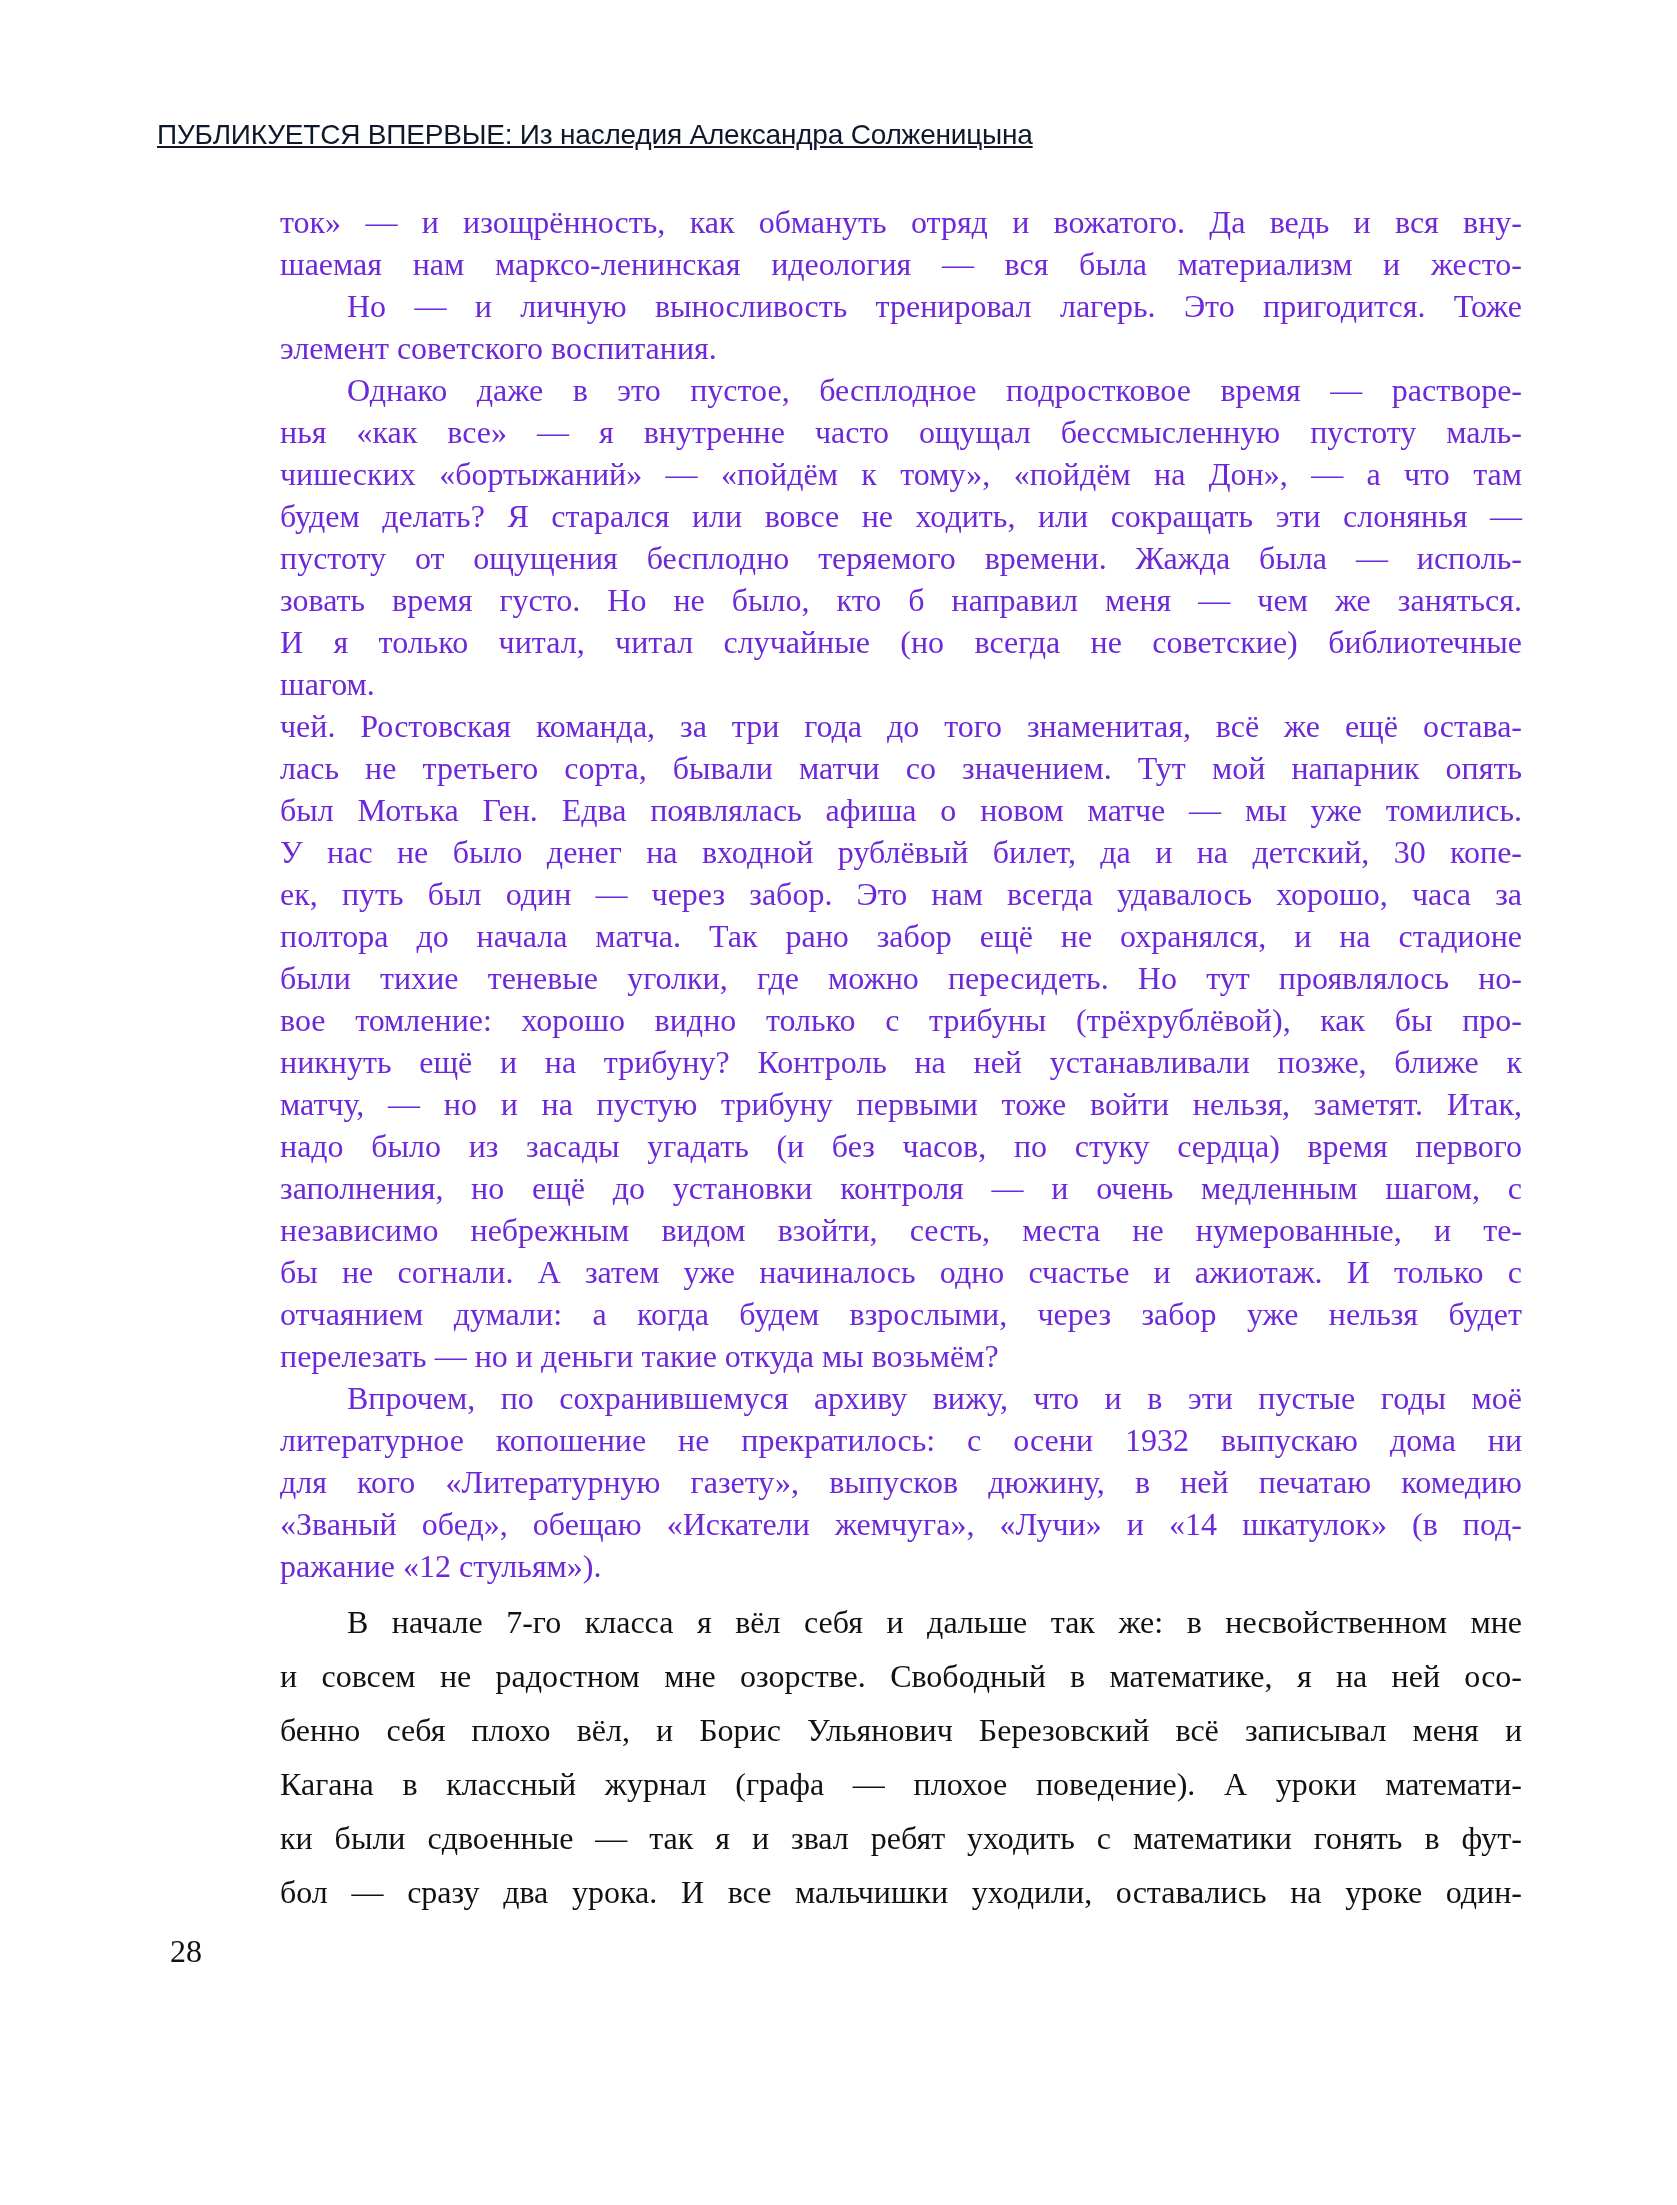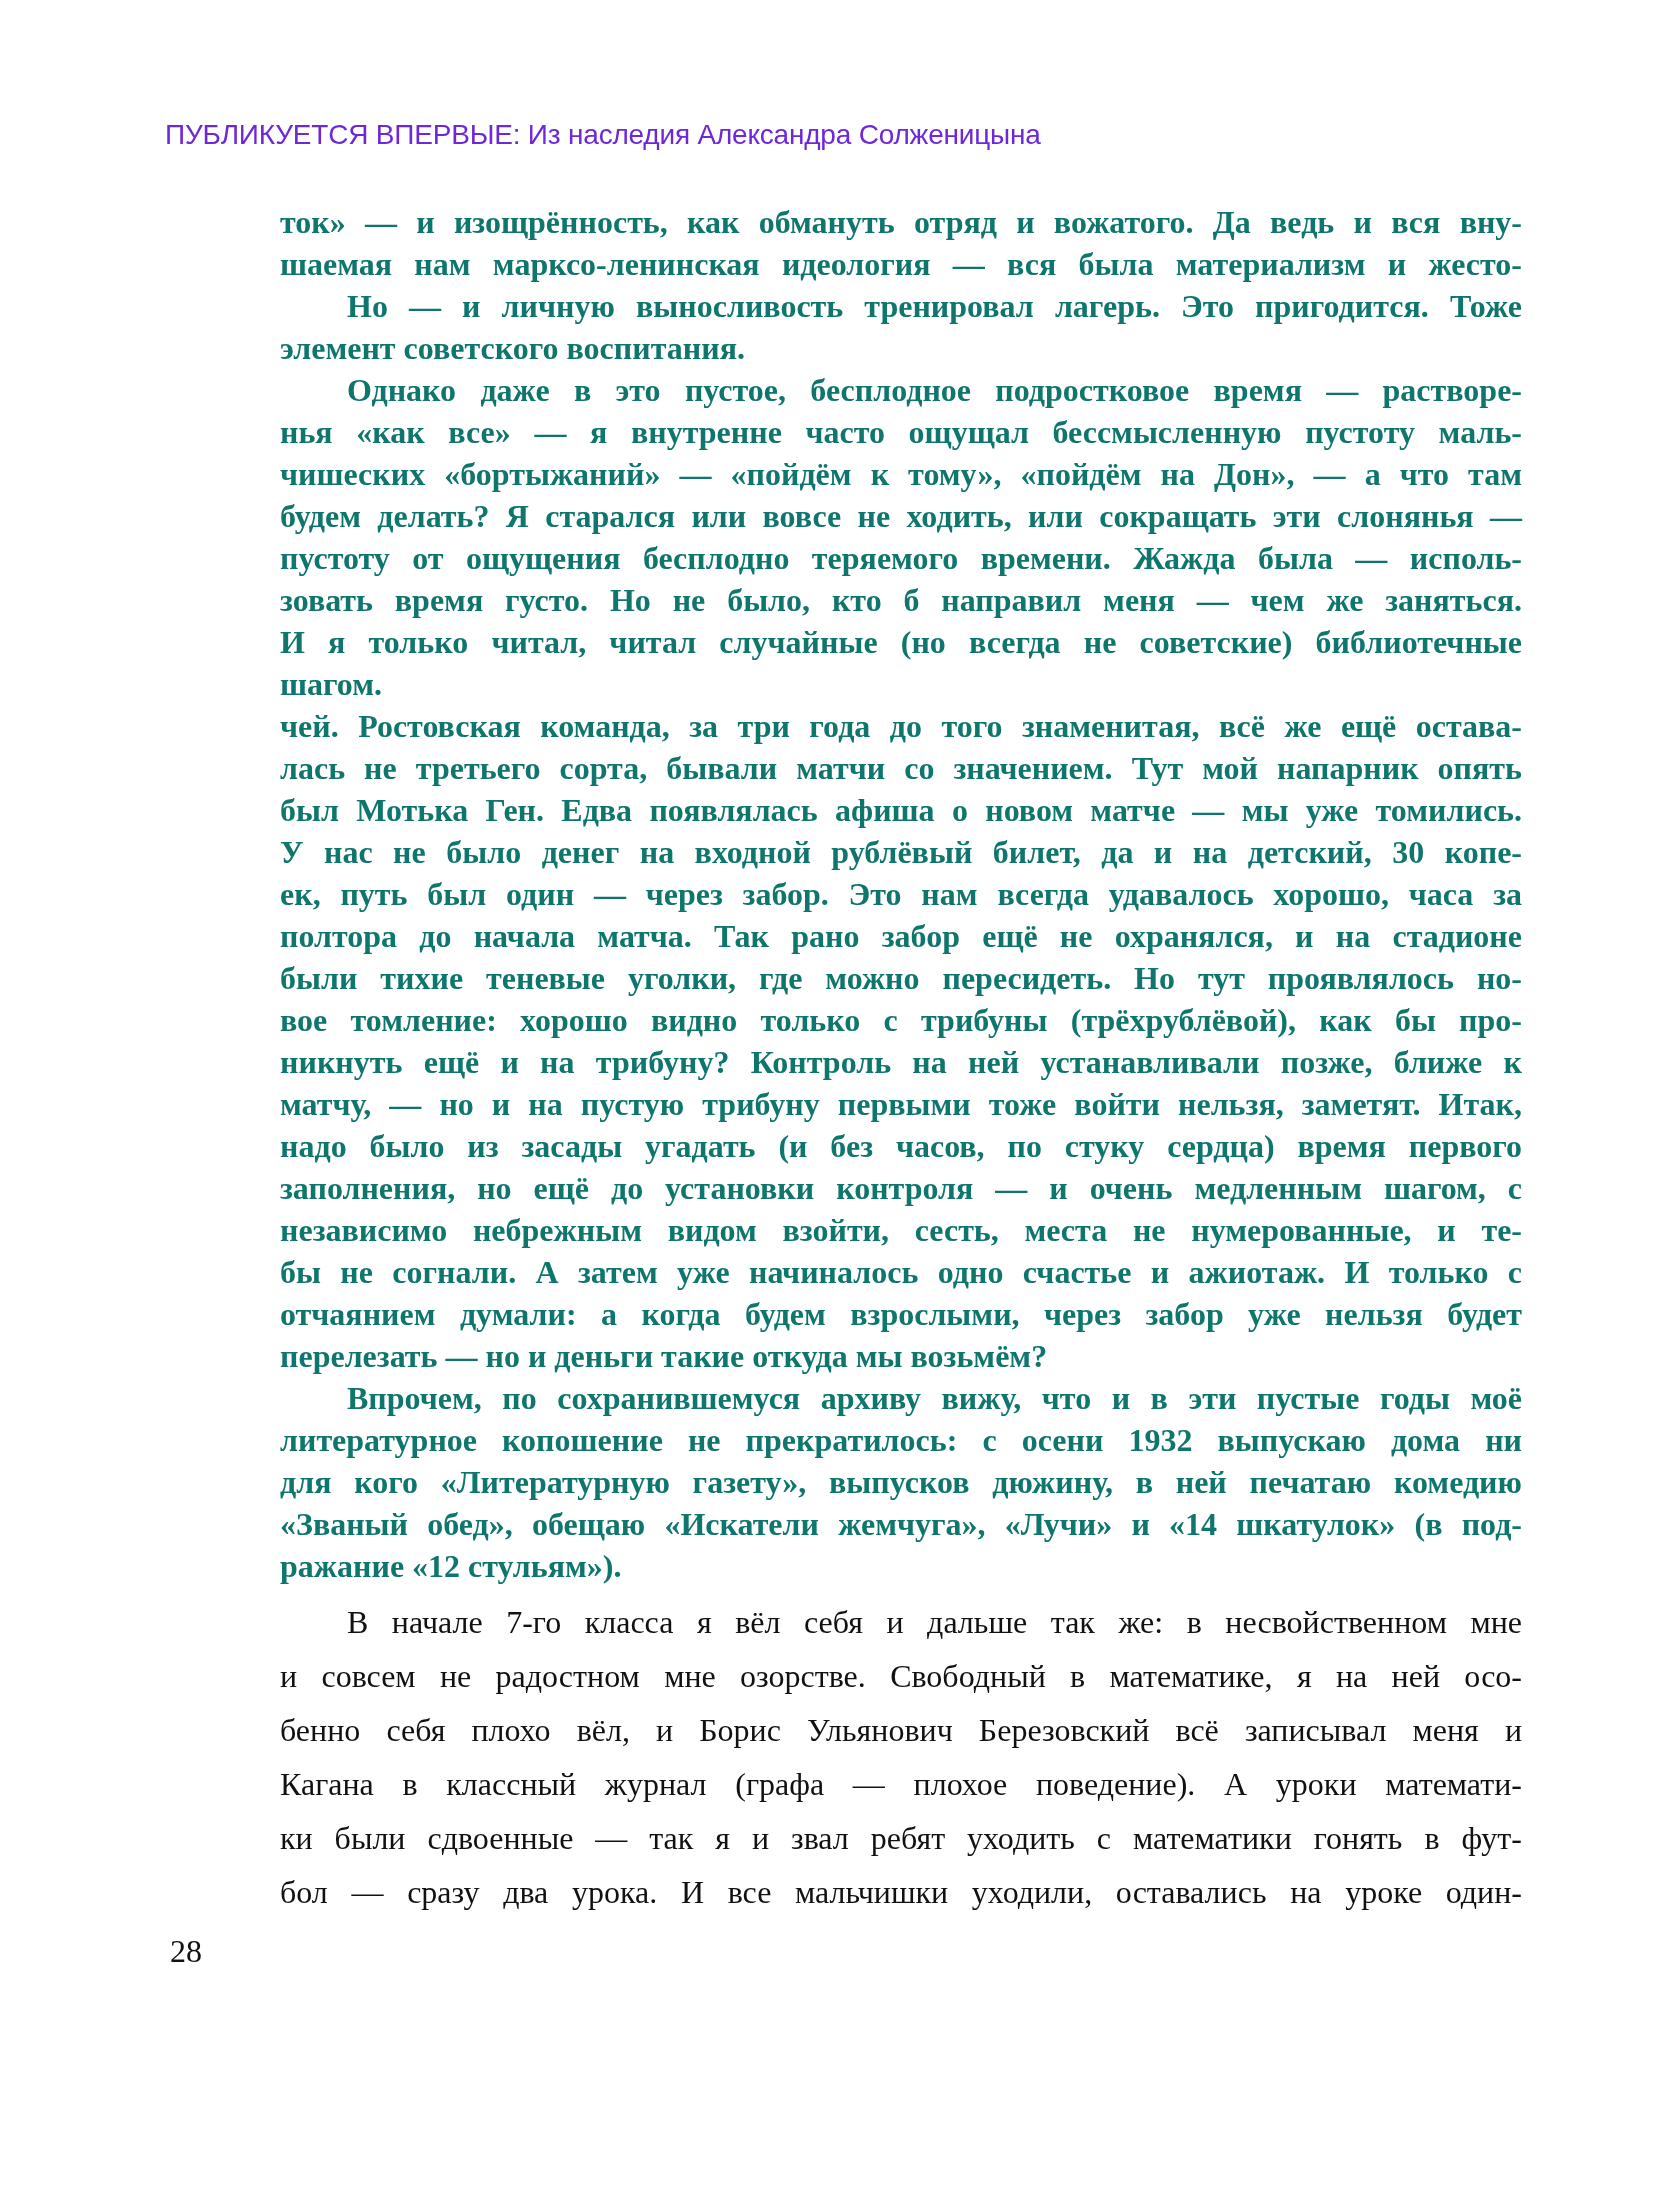--- a/index.html
+++ b/index.html
@@ -1,32 +1,32 @@
 <!DOCTYPE html>
 <html style="font-size:13px"><head>
 <meta charset="utf-8">
 <style>
   html, body { margin:0; padding:0; background:#ffffff; }
   body { width:1678px; height:2205px; position:relative; overflow:hidden; }
   .running-head {
-    position:absolute; left:165px; top:119px;
-    font-family:"Liberation Sans", sans-serif; font-size:28px; color:#6d28d9;
-    white-space:nowrap; letter-spacing:-0.2px;
+    position:absolute; left:157px; top:119px;
+    font-family:"Liberation Sans", sans-serif; font-size:28px; color:#0f172a;
+    white-space:nowrap; letter-spacing:-0.2px;text-decoration:underline;
   }
   .text-block {
     position:absolute; left:280px; width:1242px; top:201px;
     font-family:"Liberation Serif", serif; font-size:32px;
   }
   .line {
     display:block; height:42px; line-height:42px; white-space:nowrap;
     text-align:justify; text-align-last:justify; overflow:visible;
   }
   .line.last { text-align-last:left; }
   .line.indent { padding-left:67px; }
-  .faded { color:#0f766e;font-weight:bold; }
+  .faded { color:#6d28d9; }
   .dark { color:#111111; }
   .para-gap { height:1.6px; }
   .line-dark { height:41px; line-height:41px;margin-top:13px; }
   .page-number {
     position:absolute; left:170px; top:1933px;
     font-family:"Liberation Serif", serif; font-size:32px; color:#111;
   }
 </style>
 </head>
 <body>

